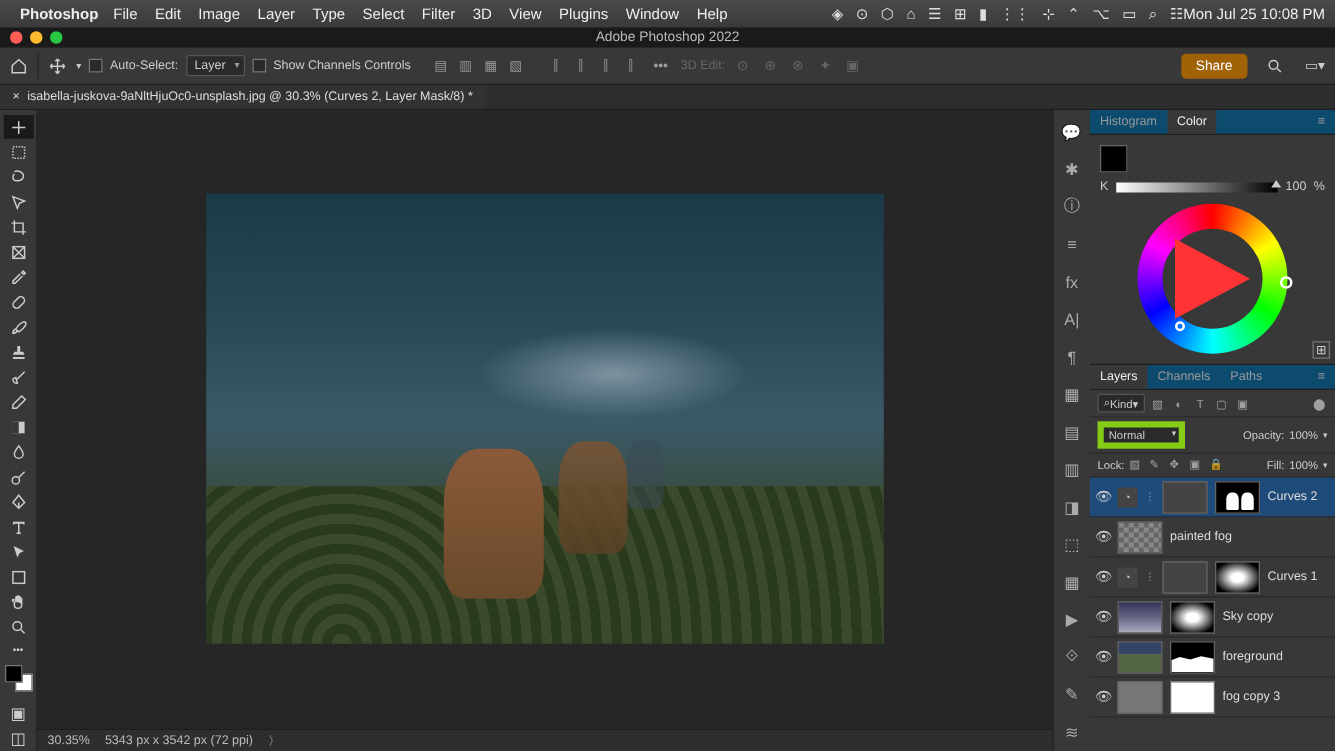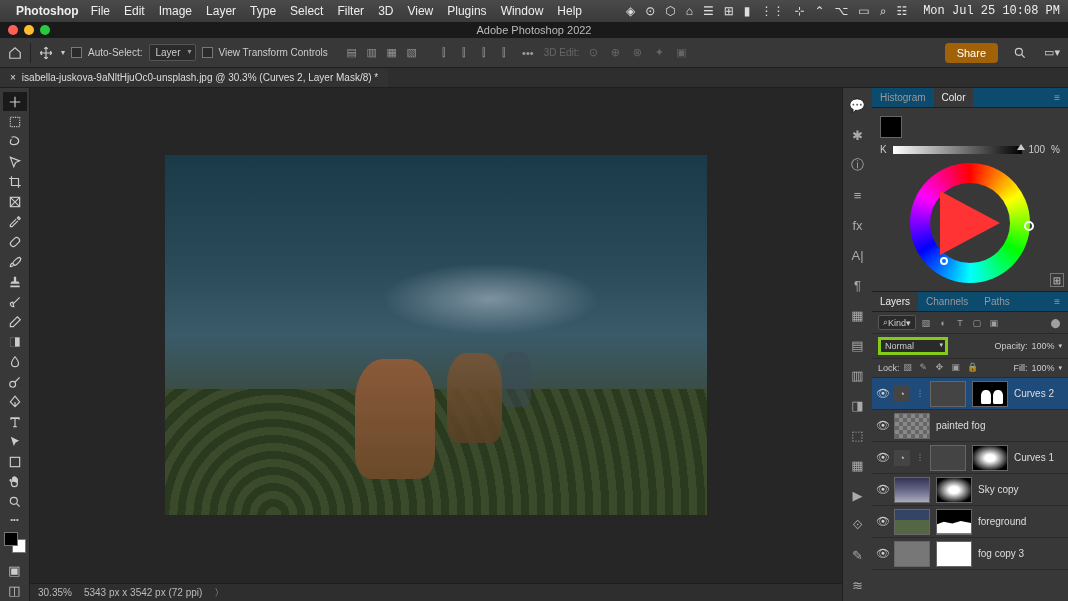--- a/index.html
+++ b/index.html
@@ -3,21 +3,21 @@
 <meta charset="utf-8">
 <style>
 * { margin: 0; padding: 0; box-sizing: border-box; font-family: -apple-system, BlinkMacSystemFont, "Segoe UI", sans-serif; }
 body { background: #323232; width: 1068px; height: 601px; overflow: hidden; color: #ccc; font-size: 11px; }
 .macos-menubar { height: 22px; background: linear-gradient(#4a4a4a,#3a3a3a); display: flex; align-items: center; padding: 0 8px; color: #eee; font-size: 12px; }
 .macos-menubar .apple { margin-right: 8px; }
 .macos-menubar .app-name { font-weight: 600; margin-right: 12px; }
 .macos-menubar .menu-item { margin-right: 14px; cursor: default; }
 .macos-menubar .spacer { flex: 1; }
 .macos-menubar .status-icon { margin-left: 10px; font-size: 12px; opacity: .9; }
-.macos-menubar .clock { margin-left: 16px; font-family: Liberation Mono, monospace; }
+.macos-menubar .clock { margin-left: 0; }
 
 .window-titlebar { height: 16px; background: #1a1a1a; display: flex; align-items: center; padding: 0 8px; position: relative; }
 .traffic-lights { display: flex; gap: 6px; }
 .traffic-lights .dot { width: 10px; height: 10px; border-radius: 50%; }
 .dot.red { background: #ff5f57; } .dot.yellow { background: #febc2e; } .dot.green { background: #28c840; }
 .window-title { position: absolute; left: 50%; transform: translateX(-50%); color: #bbb; font-size: 11px; }
 
 .options-bar { height: 30px; background: #383838; border-bottom: 1px solid #1e1e1e; display: flex; align-items: center; padding: 0 6px; gap: 6px; }
 .options-bar .home-icon, .options-bar .tool-small { width: 18px; height: 18px; display:flex;align-items:center;justify-content:center; }
 .options-bar .checkbox { width: 11px; height: 11px; border: 1px solid #777; background: #2a2a2a; }
@@ -71,21 +71,21 @@
 .color-wheel .tri { position:absolute;top:28px;left:30px;width:0;height:0;border-top:32px solid transparent;border-bottom:32px solid transparent;border-left:60px solid #f33; }
 .color-wheel .cursor-out { position:absolute;right:-4px;top:48%;width:10px;height:10px;border:2px solid #fff;border-radius:50%; }
 .color-wheel .cursor-in { position:absolute;left:30px;bottom:18px;width:8px;height:8px;border:2px solid #fff;border-radius:50%; }
 .add-swatch { position:absolute;right:4px;bottom:4px;width:14px;height:14px;border:1px solid #777;display:flex;align-items:center;justify-content:center;font-size:10px; }
 
 .layers-panel { border-top:1px solid #1e1e1e; flex:1; display:flex;flex-direction:column; }
 .layer-filter-row { display:flex;align-items:center;gap:4px;padding:3px 6px;border-bottom:1px solid #2a2a2a; }
 .layer-filter-row .kind { font-size:9px;padding:1px 4px;border:1px solid #555;background:#2a2a2a;border-radius:2px;display:flex;align-items:center; }
 .layer-filter-row .filter-icon { width:13px;height:13px;display:flex;align-items:center;justify-content:center;font-size:9px;opacity:.7; }
 .blend-row { display:flex;align-items:center;gap:4px;padding:3px 6px;border-bottom:1px solid #2a2a2a;font-size:9px; }
-.blend-row .blend-dd { border:3px solid #84cc16;background:#2a2a2a;padding:1px 8px 1px 4px;position:relative;flex:0 0 70px; }
+.blend-row .blend-dd { border:5px solid #84cc16;background:#2a2a2a;padding:1px 8px 1px 4px;position:relative;flex:0 0 70px; }
 .blend-row .blend-dd::after{content:"▾";position:absolute;right:2px;font-size:7px;}
 .lock-row { display:flex;align-items:center;gap:4px;padding:3px 6px;border-bottom:1px solid #2a2a2a;font-size:9px; }
 .lock-row .lock-icon { width:12px;height:12px;font-size:9px;opacity:.7; }
 
 .layer-list { flex:1; overflow:hidden; }
 .layer-row { display:flex;align-items:center;height:32px;padding:0 4px;gap:6px;border-bottom:1px solid #2a2a2a; }
 .layer-row.selected { background:#1f4b7a; }
 .layer-row .vis { width:12px;font-size:11px;text-align:center; }
 .layer-row .adj-icon { width:16px;height:16px;background:#444;display:flex;align-items:center;justify-content:center;font-size:9px; }
 .layer-row .link { width:8px;font-size:8px;opacity:.7; }
@@ -162,21 +162,21 @@
   <div class="tool-small">
       <svg viewBox="0 0 24 24" fill="none" stroke="#ccc" stroke-width="2">
         <path d="M12 2v20M2 12h20M12 2l-3 3M12 2l3 3M12 22l-3-3M12 22l3-3M2 12l3-3M2 12l3 3M22 12l-3-3M22 12l-3 3"></path>
       </svg>
     </div>
   <span style="font-size:8px;">▾</span>
   <div class="checkbox"></div>
   <span class="label">Auto-Select:</span>
   <div class="dropdown">Layer</div>
   <div class="checkbox"></div>
-  <span class="label">View Transform Controls</span>
+  <span class="label">Show Channels Controls</span>
   <div class="align-group">
     <div class="align-btn">▤</div>
     <div class="align-btn">▥</div>
     <div class="align-btn">▦</div>
     <div class="align-btn">▧</div>
   </div>
   <div class="align-group">
     <div class="align-btn">⫿</div>
     <div class="align-btn">⫿</div>
     <div class="align-btn">⫿</div>

